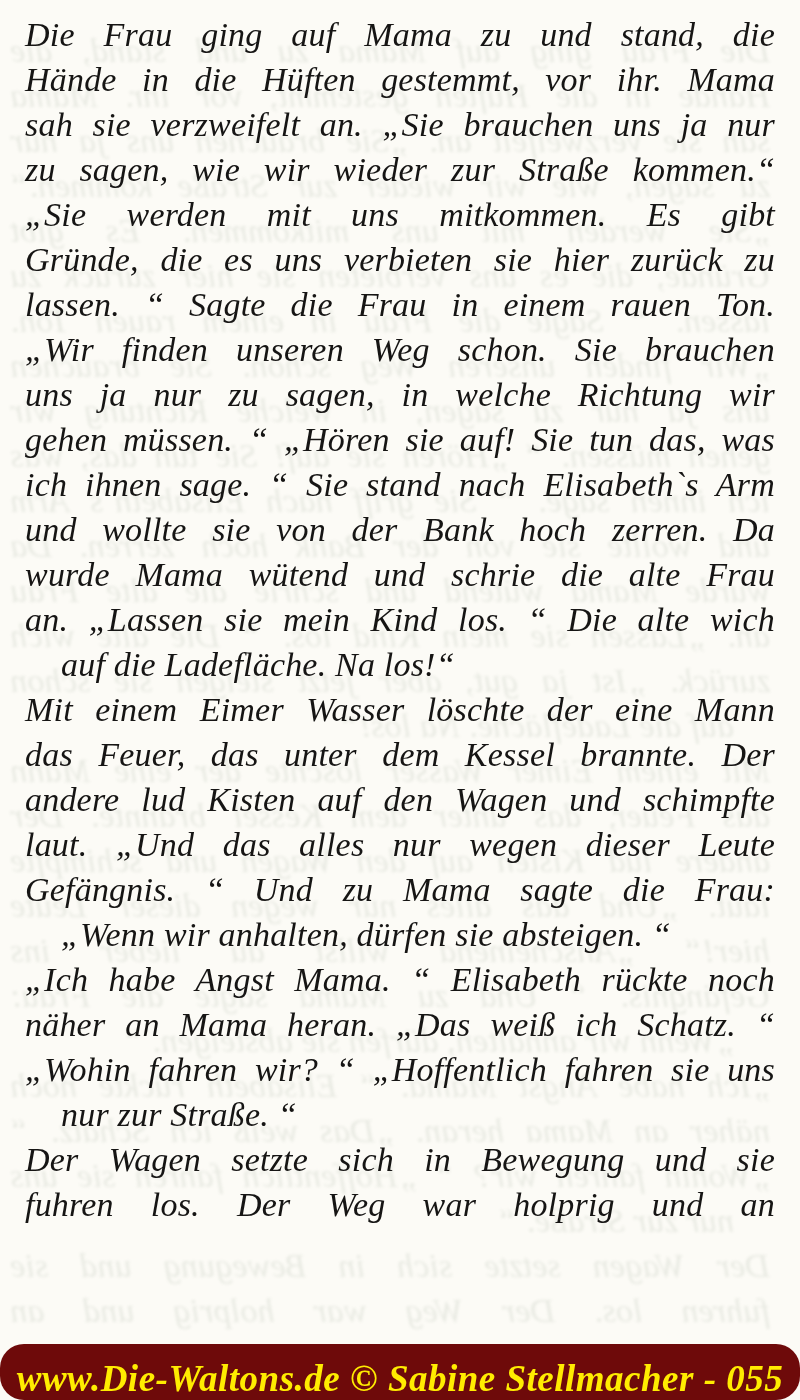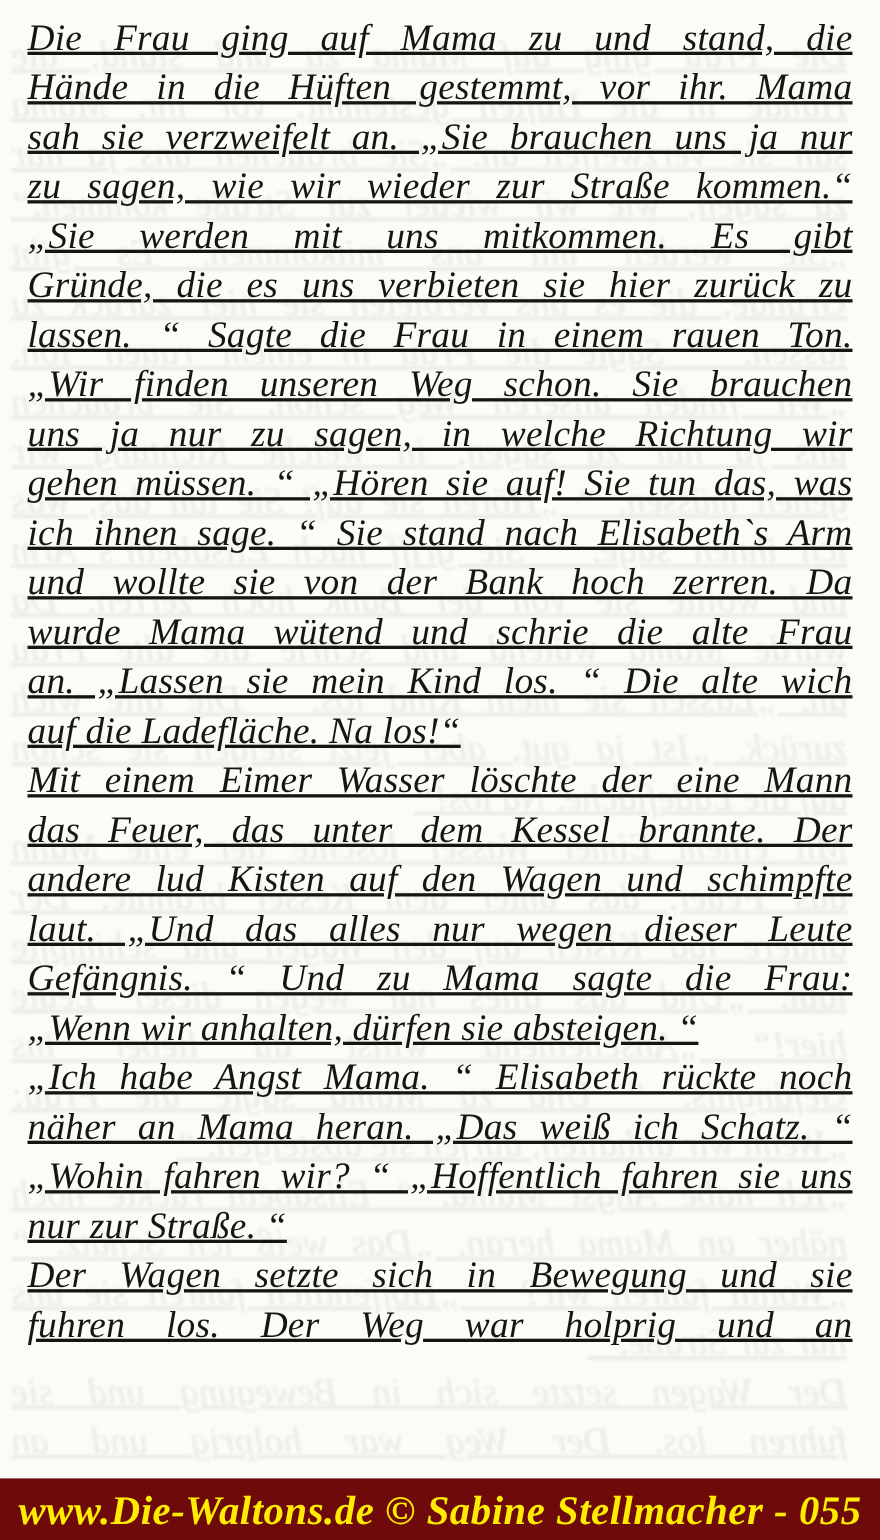--- a/index.html
+++ b/index.html
@@ -42,36 +42,37 @@
     font-style: italic;
     font-size: 34px;
     line-height: 45px;
     height: 45px;
     color: #161514;
     text-align: justify;
     text-align-last: justify;
     letter-spacing: 0.2px;
     white-space: nowrap;
     overflow: visible;
-    text-decoration: underline;
   }
   .line.para-end {
     text-align: left;
     text-align-last: left;
+    margin-left: 36px;
   }
   .banner {
     position: absolute;
     left: 0;
     bottom: 0;
     width: 800px;
     height: 56px;
     background: #6e0a0a;
     display: flex;
-    align-items: center;
+    align-items: flex-end;
     justify-content: center;
+    border-radius: 24px;
   }
   .banner-text {
     font-style: italic;
     font-weight: bold;
     font-size: 37px;
     color: #ffec00;
     letter-spacing: 0.5px;
     white-space: nowrap;
     padding-top: 2px;
   }

